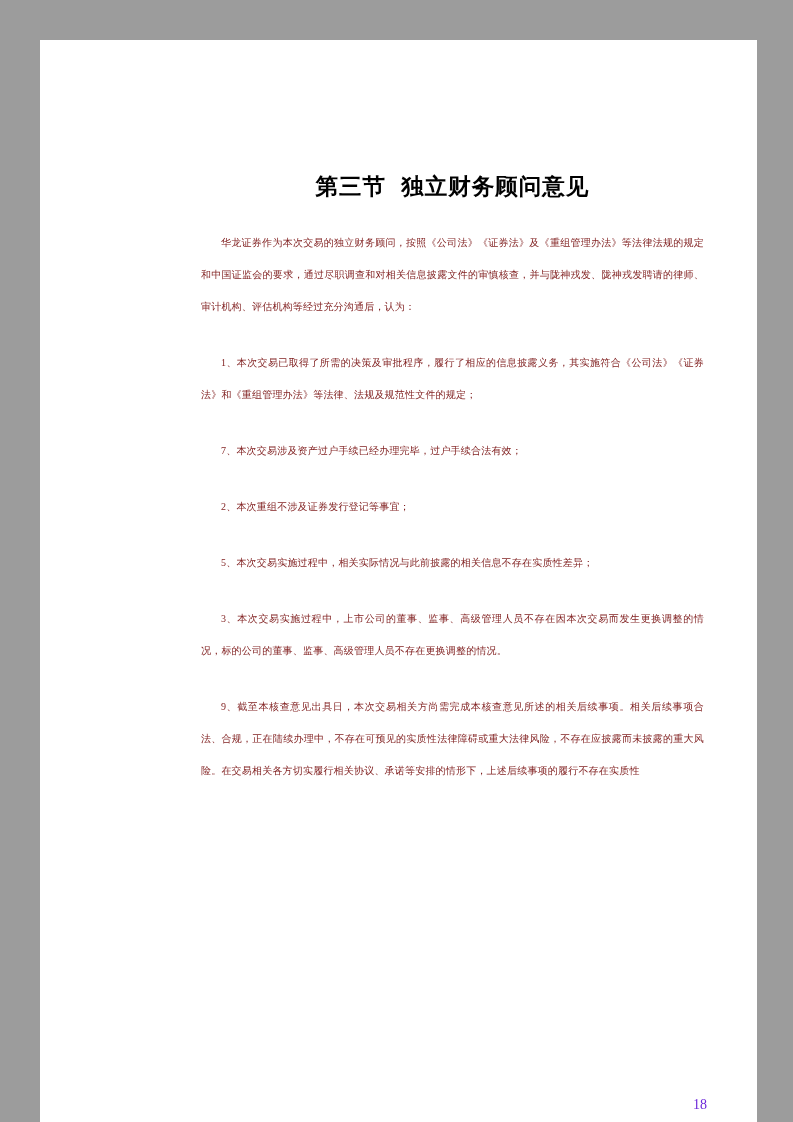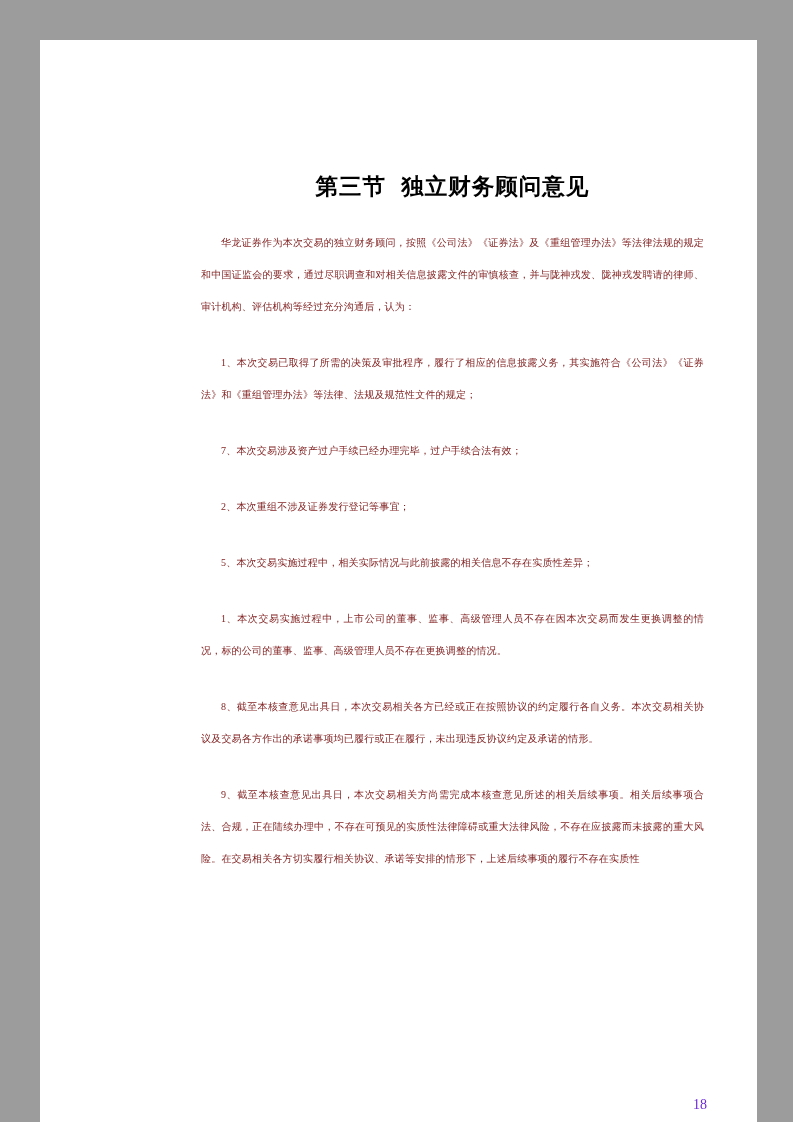--- a/index.html
+++ b/index.html
@@ -64,22 +64,21 @@
 
     <p class="para">1、本次交易已取得了所需的决策及审批程序，履行了相应的信息披露义务，其实施符合《公司法》《证券法》和《重组管理办法》等法律、法规及规范性文件的规定；</p>
 
     <p class="para">7、本次交易涉及资产过户手续已经办理完毕，过户手续合法有效；</p>
 
 
     <p class="para">2、本次重组不涉及证券发行登记等事宜；</p>
 
     <p class="para">5、本次交易实施过程中，相关实际情况与此前披露的相关信息不存在实质性差异；</p>
 
-    <p class="para">1、本次交易实施过程中，上市公司的董事、监事、高级管理人员不存在因本次交易而发生更换调整的情况，标的公司的董事、监事、高级管理人员不存在更换调整的情况。</p>
+    <p class="para">3、本次交易实施过程中，上市公司的董事、监事、高级管理人员不存在因本次交易而发生更换调整的情况，标的公司的董事、监事、高级管理人员不存在更换调整的情况。</p>
 
 
-    <p class="para">8、截至本核查意见出具日，本次交易相关各方已经或正在按照协议的约定履行各自义务。本次交易相关协议及交易各方作出的承诺事项均已履行或正在履行，未出现违反协议约定及承诺的情形。</p>
 
     <p class="para">9、截至本核查意见出具日，本次交易相关方尚需完成本核查意见所述的相关后续事项。相关后续事项合法、合规，正在陆续办理中，不存在可预见的实质性法律障碍或重大法律风险，不存在应披露而未披露的重大风险。在交易相关各方切实履行相关协议、承诺等安排的情形下，上述后续事项的履行不存在实质性</p>
   </div>
 
   <div class="page-num">18</div>
 </div>
 
 </body></html>

